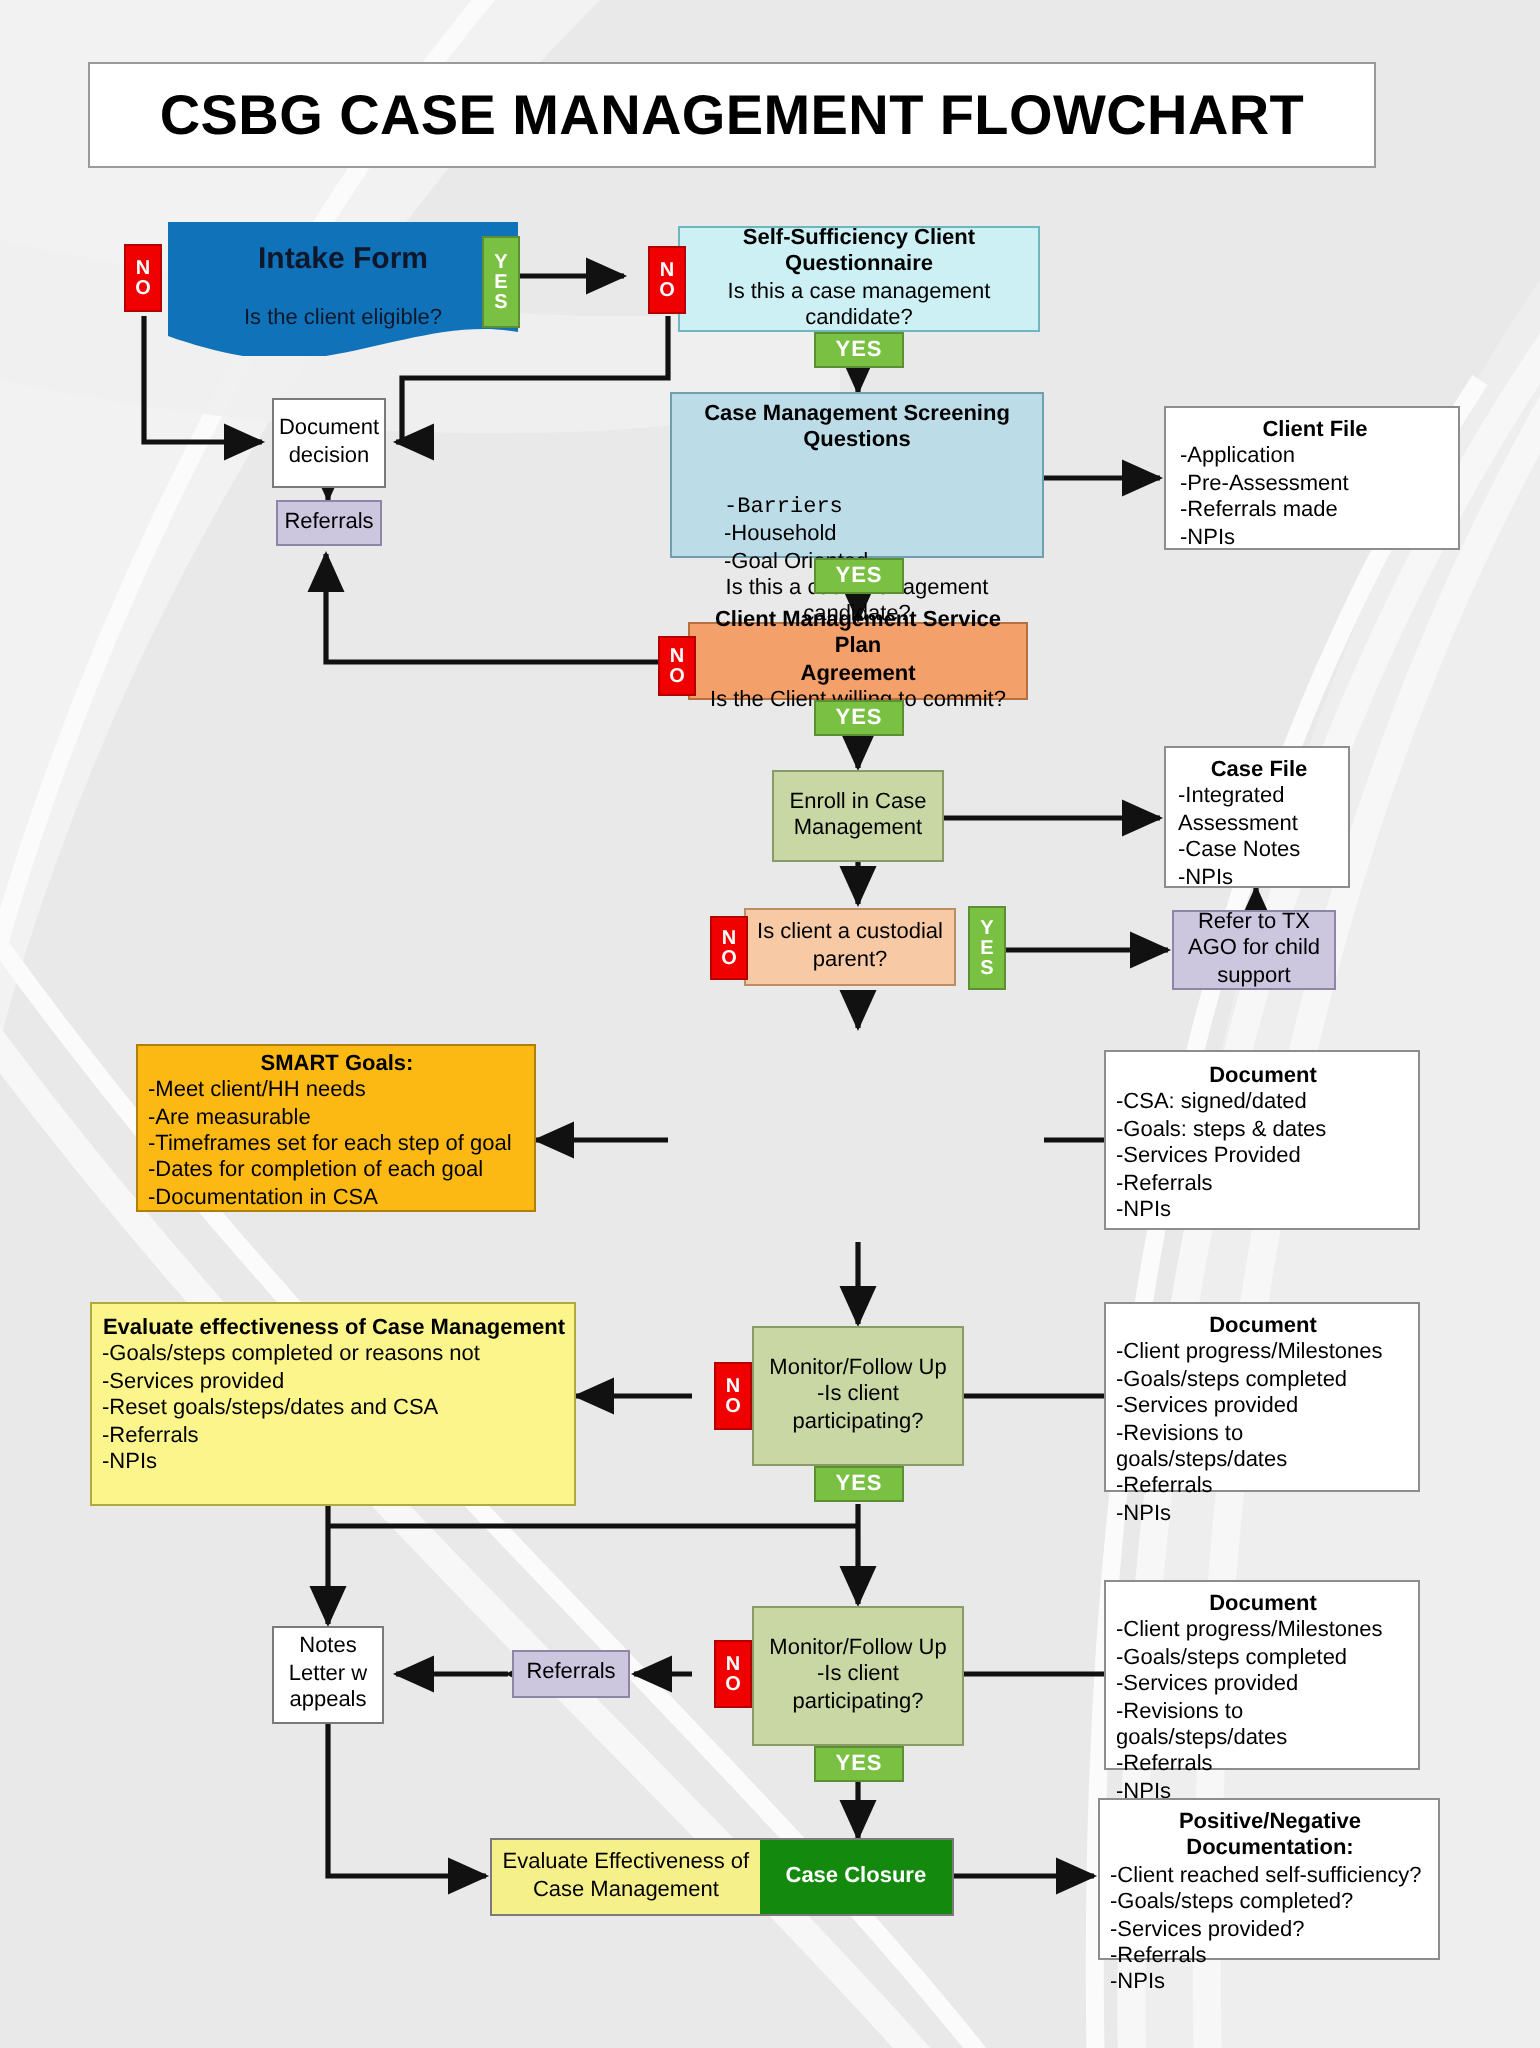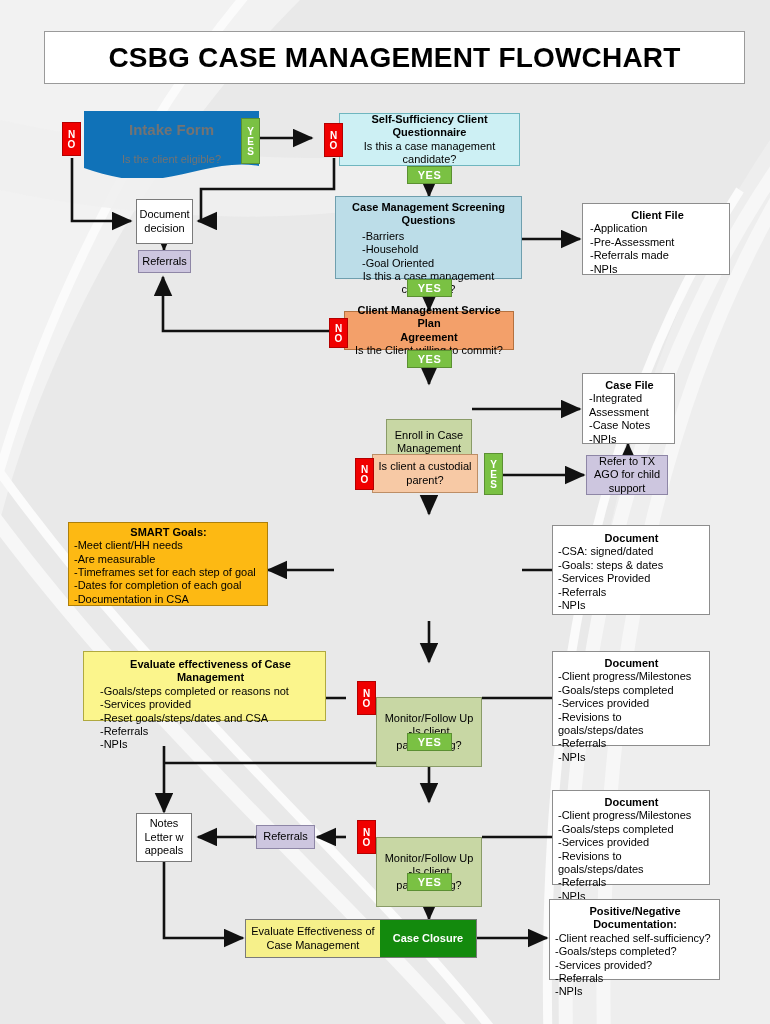--- a/index.html
+++ b/index.html
@@ -8,21 +8,21 @@
     width:770px;height:1024px;overflow:hidden;
     background:#e9e9e9;
     font-family:"Liberation Sans","DejaVu Sans",sans-serif;
     position:relative;
   }
   #bg{position:absolute;left:0;top:0;width:770px;height:1024px;z-index:0;}
   #stage{position:absolute;left:0;top:0;width:770px;height:1024px;z-index:2;}
   #wires{position:absolute;left:0;top:0;width:770px;height:1024px;z-index:1;}
 
   .title-bar{
-    position:absolute;left:44px;top:31px;width:701px;height:53px;
+    position:absolute;left:44px;top:31px;width:644px;height:53px;
     background:#ffffff;border:1px solid #9a9a9a;
     display:flex;align-items:center;justify-content:center;
     box-sizing:border-box;
   }
   .title-bar span{
     font-size:28px;font-weight:bold;letter-spacing:.2px;color:#000;
     white-space:nowrap;
   }
 
   .node{
@@ -35,33 +35,33 @@
   .node .hd{font-weight:bold;display:block;}
   .node .bd{display:block;}
   .node.left-list{align-items:flex-start;text-align:left;}
   .node.left-list .hd{width:100%;text-align:center;}
 
   
   .c-white{background:#ffffff;}
   .c-cyan{background:#cdf0f4;border-color:#6fb6bf;}
   .c-lblue{background:#bcdde8;border-color:#6f9fae;}
   .c-orange{background:#f3a06a;border-color:#b4713f;}
-  .c-sage{background:#c8d7a4;border-color:#8a9b68;margin-top:34px;}
+  .c-sage{background:#c8d7a4;border-color:#8a9b68;}
   .c-peach{background:#f7c9a5;border-color:#bd8e66;}
   .c-lilac{background:#cdc6df;border-color:#8e86a6;}
   .c-gray{background:#d4d4d4;border-color:#8a8a8a;}
   .c-amber{background:#fdb913;border-color:#ad7f0b;}
   .c-yellow{background:#fbf58c;border-color:#b0a93f;}
   .c-doc{background:#ffffff;border-color:#8d8d8d;}
 
   
   .wave-node{
     position:absolute;
     display:flex;flex-direction:column;align-items:center;
-    justify-content:flex-start;text-align:center;color:#737373;
+    justify-content:flex-start;text-align:center;color:#0f172a;
     padding-top:10px;box-sizing:border-box;
   }
   .wave-node .hd{font-size:15px;font-weight:bold;line-height:1.2;}
   .wave-node .bd{font-size:11px;line-height:1.2;margin-top:14px;}
   .wave-bg{position:absolute;left:0;top:0;width:100%;height:100%;z-index:-1;}
 
   
   .badge{
     position:absolute;box-sizing:border-box;
     display:flex;align-items:center;justify-content:center;
@@ -214,21 +214,21 @@
   <div class="badge no vert" style="left:324px;top:123px;width:19px;height:34px;">
     <span>NO</span>
   </div>
   <div class="badge yes horiz" style="left:407px;top:166px;width:45px;height:18px;">
     <span>YES</span>
   </div>
 
   <div class="node c-lblue left-list" style="left:335px;top:196px;width:187px;height:83px;justify-content:flex-start;padding-top:4px;">
     <span class="hd">Case Management Screening</span>
     <span class="hd">Questions</span>
-    <span class="bd" style="padding-left:22px;margin-top:2px;">-Barriers</span>
+    <span class="bd" style="padding-left:22px;margin-top:20px;font-family:Liberation Mono, monospace;">-Barriers</span>
     <span class="bd" style="padding-left:22px;">-Household</span>
     <span class="bd" style="padding-left:22px;">-Goal Oriented</span>
     <span class="bd" style="width:100%;text-align:center;">Is this a case management candidate?</span>
   </div>
   <div class="badge yes horiz" style="left:407px;top:279px;width:45px;height:18px;">
     <span>YES</span>
   </div>
 
   <div class="node c-doc left-list" style="left:582px;top:203px;width:148px;height:72px;justify-content:flex-start;padding-top:5px;padding-left:7px;">
     <span class="hd">Client File</span>
@@ -292,21 +292,21 @@
 
   <div class="node c-doc left-list" style="left:552px;top:525px;width:158px;height:90px;justify-content:flex-start;padding-top:6px;padding-left:5px;">
     <span class="hd">Document</span>
     <span class="bd">-CSA: signed/dated</span>
     <span class="bd">-Goals: steps &amp; dates</span>
     <span class="bd">-Services Provided</span>
     <span class="bd">-Referrals</span>
     <span class="bd">-NPIs</span>
   </div>
 
-  <div class="node c-yellow left-list" style="left:45px;top:651px;width:243px;height:70px;justify-content:flex-start;padding-top:6px;padding-left:16px;margin-left:38px;">
+  <div class="node c-yellow left-list" style="left:45px;top:651px;width:243px;height:102px;justify-content:flex-start;padding-top:6px;padding-left:5px;">
     <span class="hd">Evaluate effectiveness of Case Management</span>
     <span class="bd">-Goals/steps completed or reasons not</span>
     <span class="bd">-Services provided</span>
     <span class="bd">-Reset goals/steps/dates and CSA</span>
     <span class="bd">-Referrals</span>
     <span class="bd">-NPIs</span>
   </div>
 
   <div class="node c-sage" style="left:376px;top:663px;width:106px;height:70px;">
     <span class="bd">Monitor/Follow Up</span>

